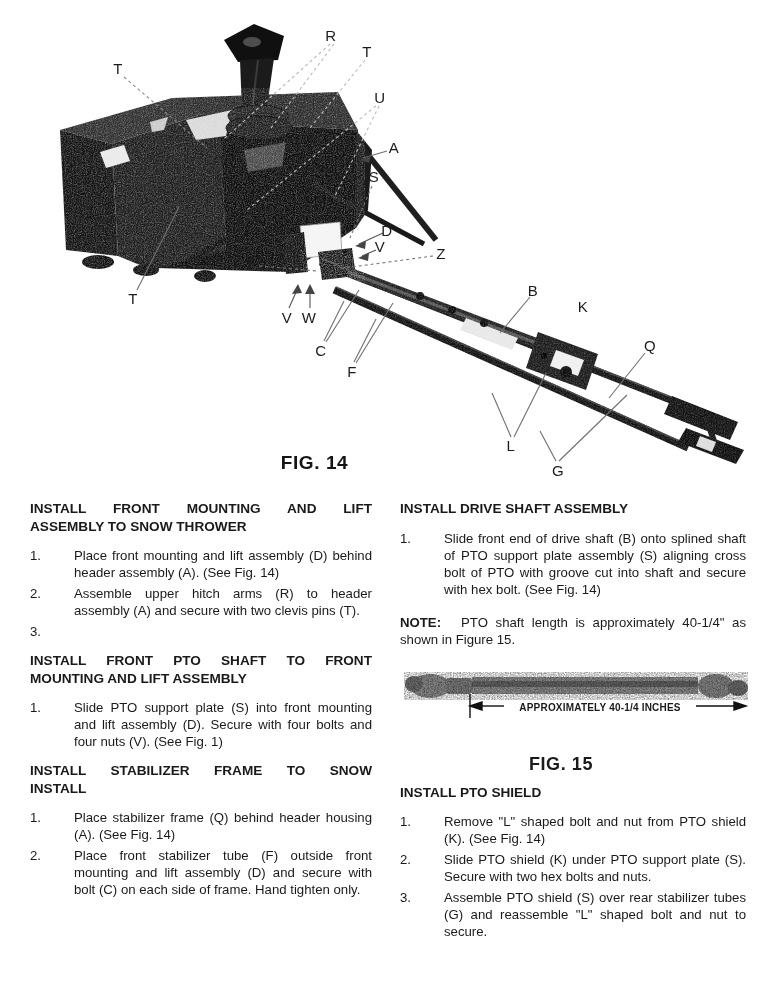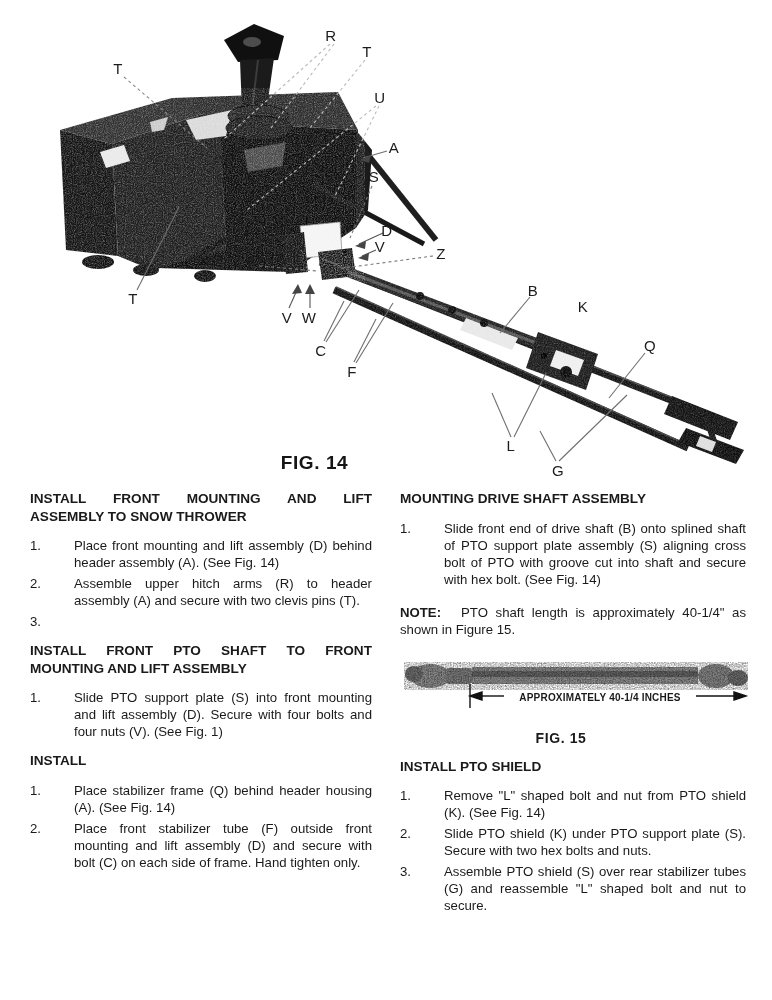--- a/index.html
+++ b/index.html
@@ -15,40 +15,40 @@
   .fig14-cap { position:absolute; top:452px; left:0; width:629px; text-align:center;
                font-weight:bold; font-size:19px; letter-spacing:0.6px; }
 
   
   .col { position:absolute; top:488px; font-size:13.2px; line-height:17px;
          text-align:justify; color:#1a1a1a; }
   .col-left  { left:30px;  width:342px; }
   .col-right { left:400px; width:346px; }
 
   .sec-h { font-size:13.6px; line-height:17.5px; font-weight:bold; margin:12px 0 12px; }
-  .col .sec-h:first-child { margin-top:2px; }
+  .col .sec-h:first-child { margin-top:12px; }
   .sec-h .hl { display:block; }
   .sec-h .hl-j { text-align:justify; text-align-last:justify; }
 
   .steps { list-style:none; margin:0; padding:0; }
   .steps li { display:flex; margin:0 0 4px; }
   .steps li:last-child { margin-bottom:0; }
   .steps .num { flex:0 0 44px; }
   .steps .txt { flex:1; text-align:justify; }
 
   .note { margin:16px 0 16px; }
   .note .gap { display:inline-block; width:20px; }
 
   
   .fig15 { position:relative; height:62px; margin:14px 0 0; }
   .fig15 svg { position:absolute; top:0; left:0; }
   .dim-label { position:absolute; top:35px; left:96px; width:208px; text-align:center;
                font-size:10px; font-weight:bold; letter-spacing:0.2px; white-space:nowrap; }
-  .fig15-cap { text-align:center; font-weight:bold; font-size:14px;
-               letter-spacing:0.6px; margin:14px 0 0; padding-right:24px; }
+  .fig15-cap { text-align:center; font-weight:bold; font-size:18px;
+               letter-spacing:0.6px; margin:30px 0 0; padding-right:24px; }
   .sec-h.second { margin-top:11px; }
 </style>
 </head>
 <body>
 
 <div class="page">
 
   <div class="fig14-wrap">
     <svg class="fig14-svg" width="772" height="480" viewBox="0 0 772 480">
       <defs>
@@ -209,37 +209,38 @@
       <span class="hl">MOUNTING AND LIFT ASSEMBLY</span>
     </h2>
     <ol class="steps">
       <li>
         <span class="num">1.</span>
         <span class="txt">Slide PTO support plate (S) into front mounting and lift assembly (D). Secure with four bolts and four nuts (V). (See Fig. 1)</span>
         </li>
     </ol>
 
     <h2 class="sec-h">
+      <span class="hl hl-j">INSTALL STABILIZER FRAME TO SNOW</span>
       <span class="hl">INSTALL</span>
     </h2>
     <ol class="steps">
       <li>
         <span class="num">1.</span>
         <span class="txt">Place stabilizer frame (Q) behind header housing (A). (See Fig. 14)</span>
         </li>
       <li>
         <span class="num">2.</span>
         <span class="txt">Place front stabilizer tube (F) outside front mounting and lift assembly (D) and secure with bolt (C) on each side of frame. Hand tighten only.</span>
         </li>
     </ol>
   </div>
 
   <div class="col col-right">
     <h2 class="sec-h">
-      <span class="hl">MOUNTING DRIVE SHAFT ASSEMBLY</span>
+      <span class="hl">INSTALL DRIVE SHAFT ASSEMBLY</span>
     </h2>
     <ol class="steps">
       <li>
         <span class="num">1.</span>
         <span class="txt">Slide front end of drive shaft (B) onto splined shaft of PTO support plate assembly (S) aligning cross bolt of PTO with groove cut into shaft and secure with hex bolt. (See Fig. 14)</span>
         </li>
     </ol>
 
     <p class="note"><b>NOTE:</b><span class="gap"></span><span>PTO shaft length is approximately 40-1/4" as shown in Figure 15.</span></p>
 

